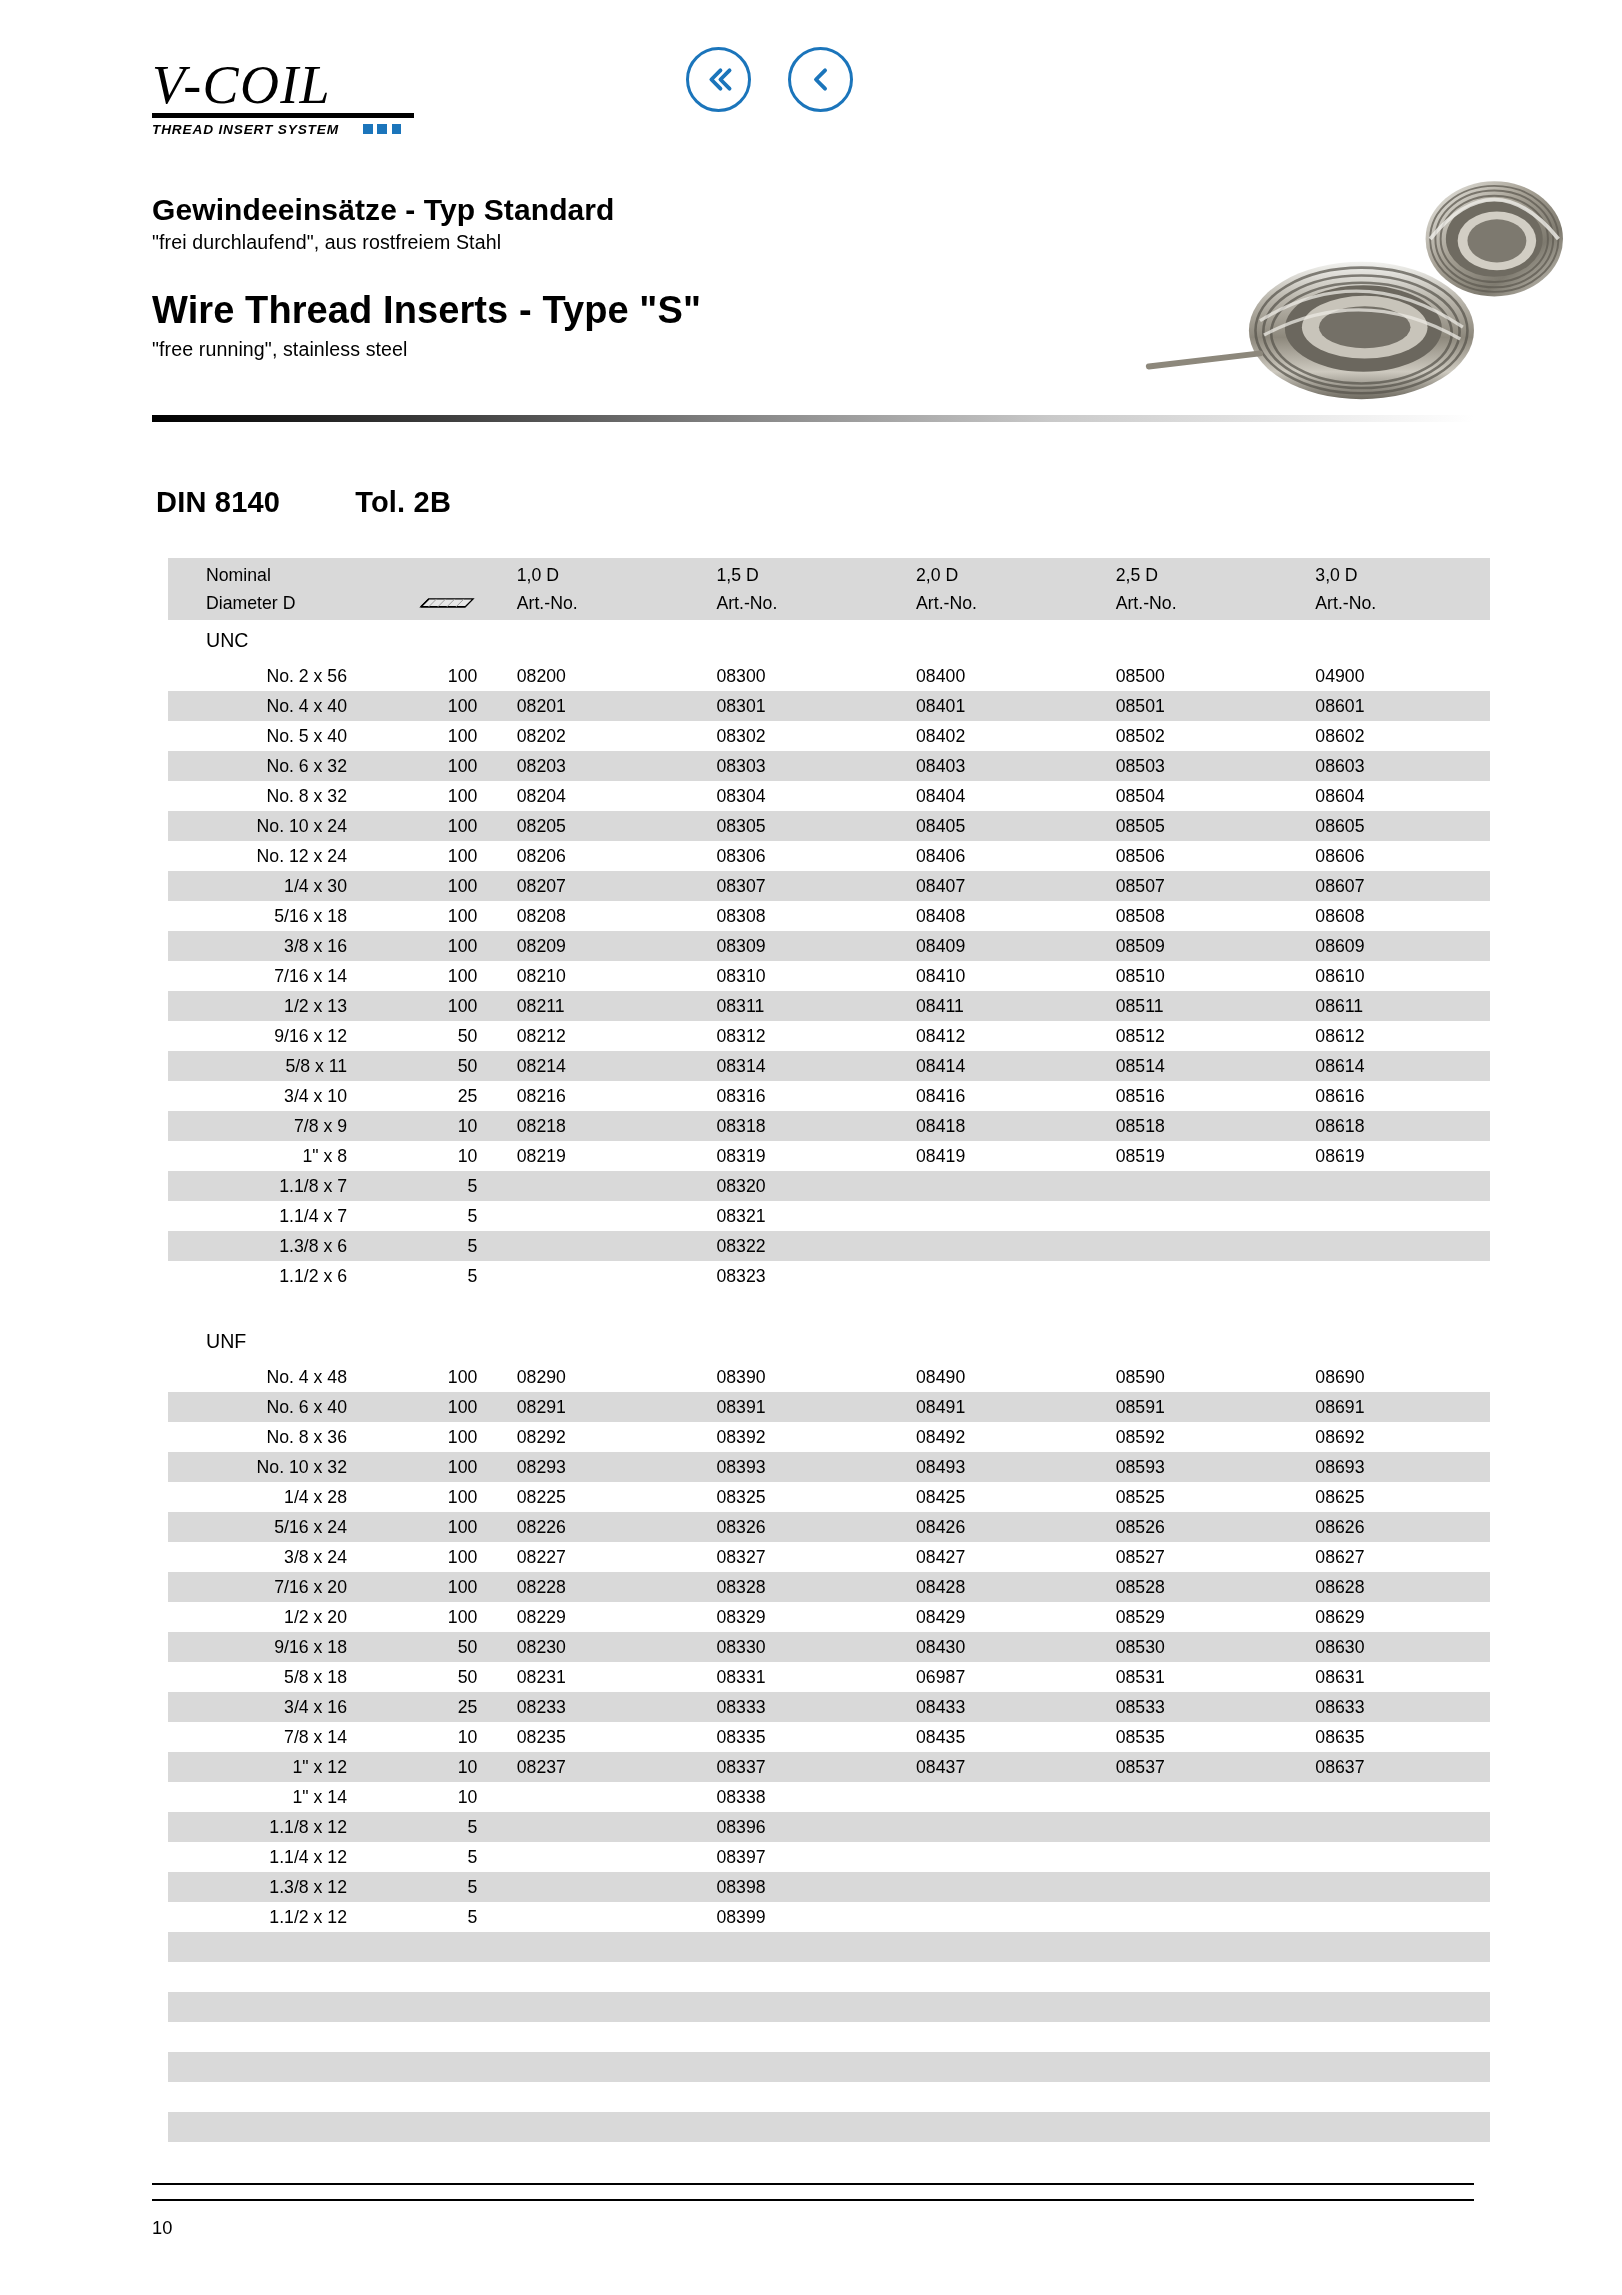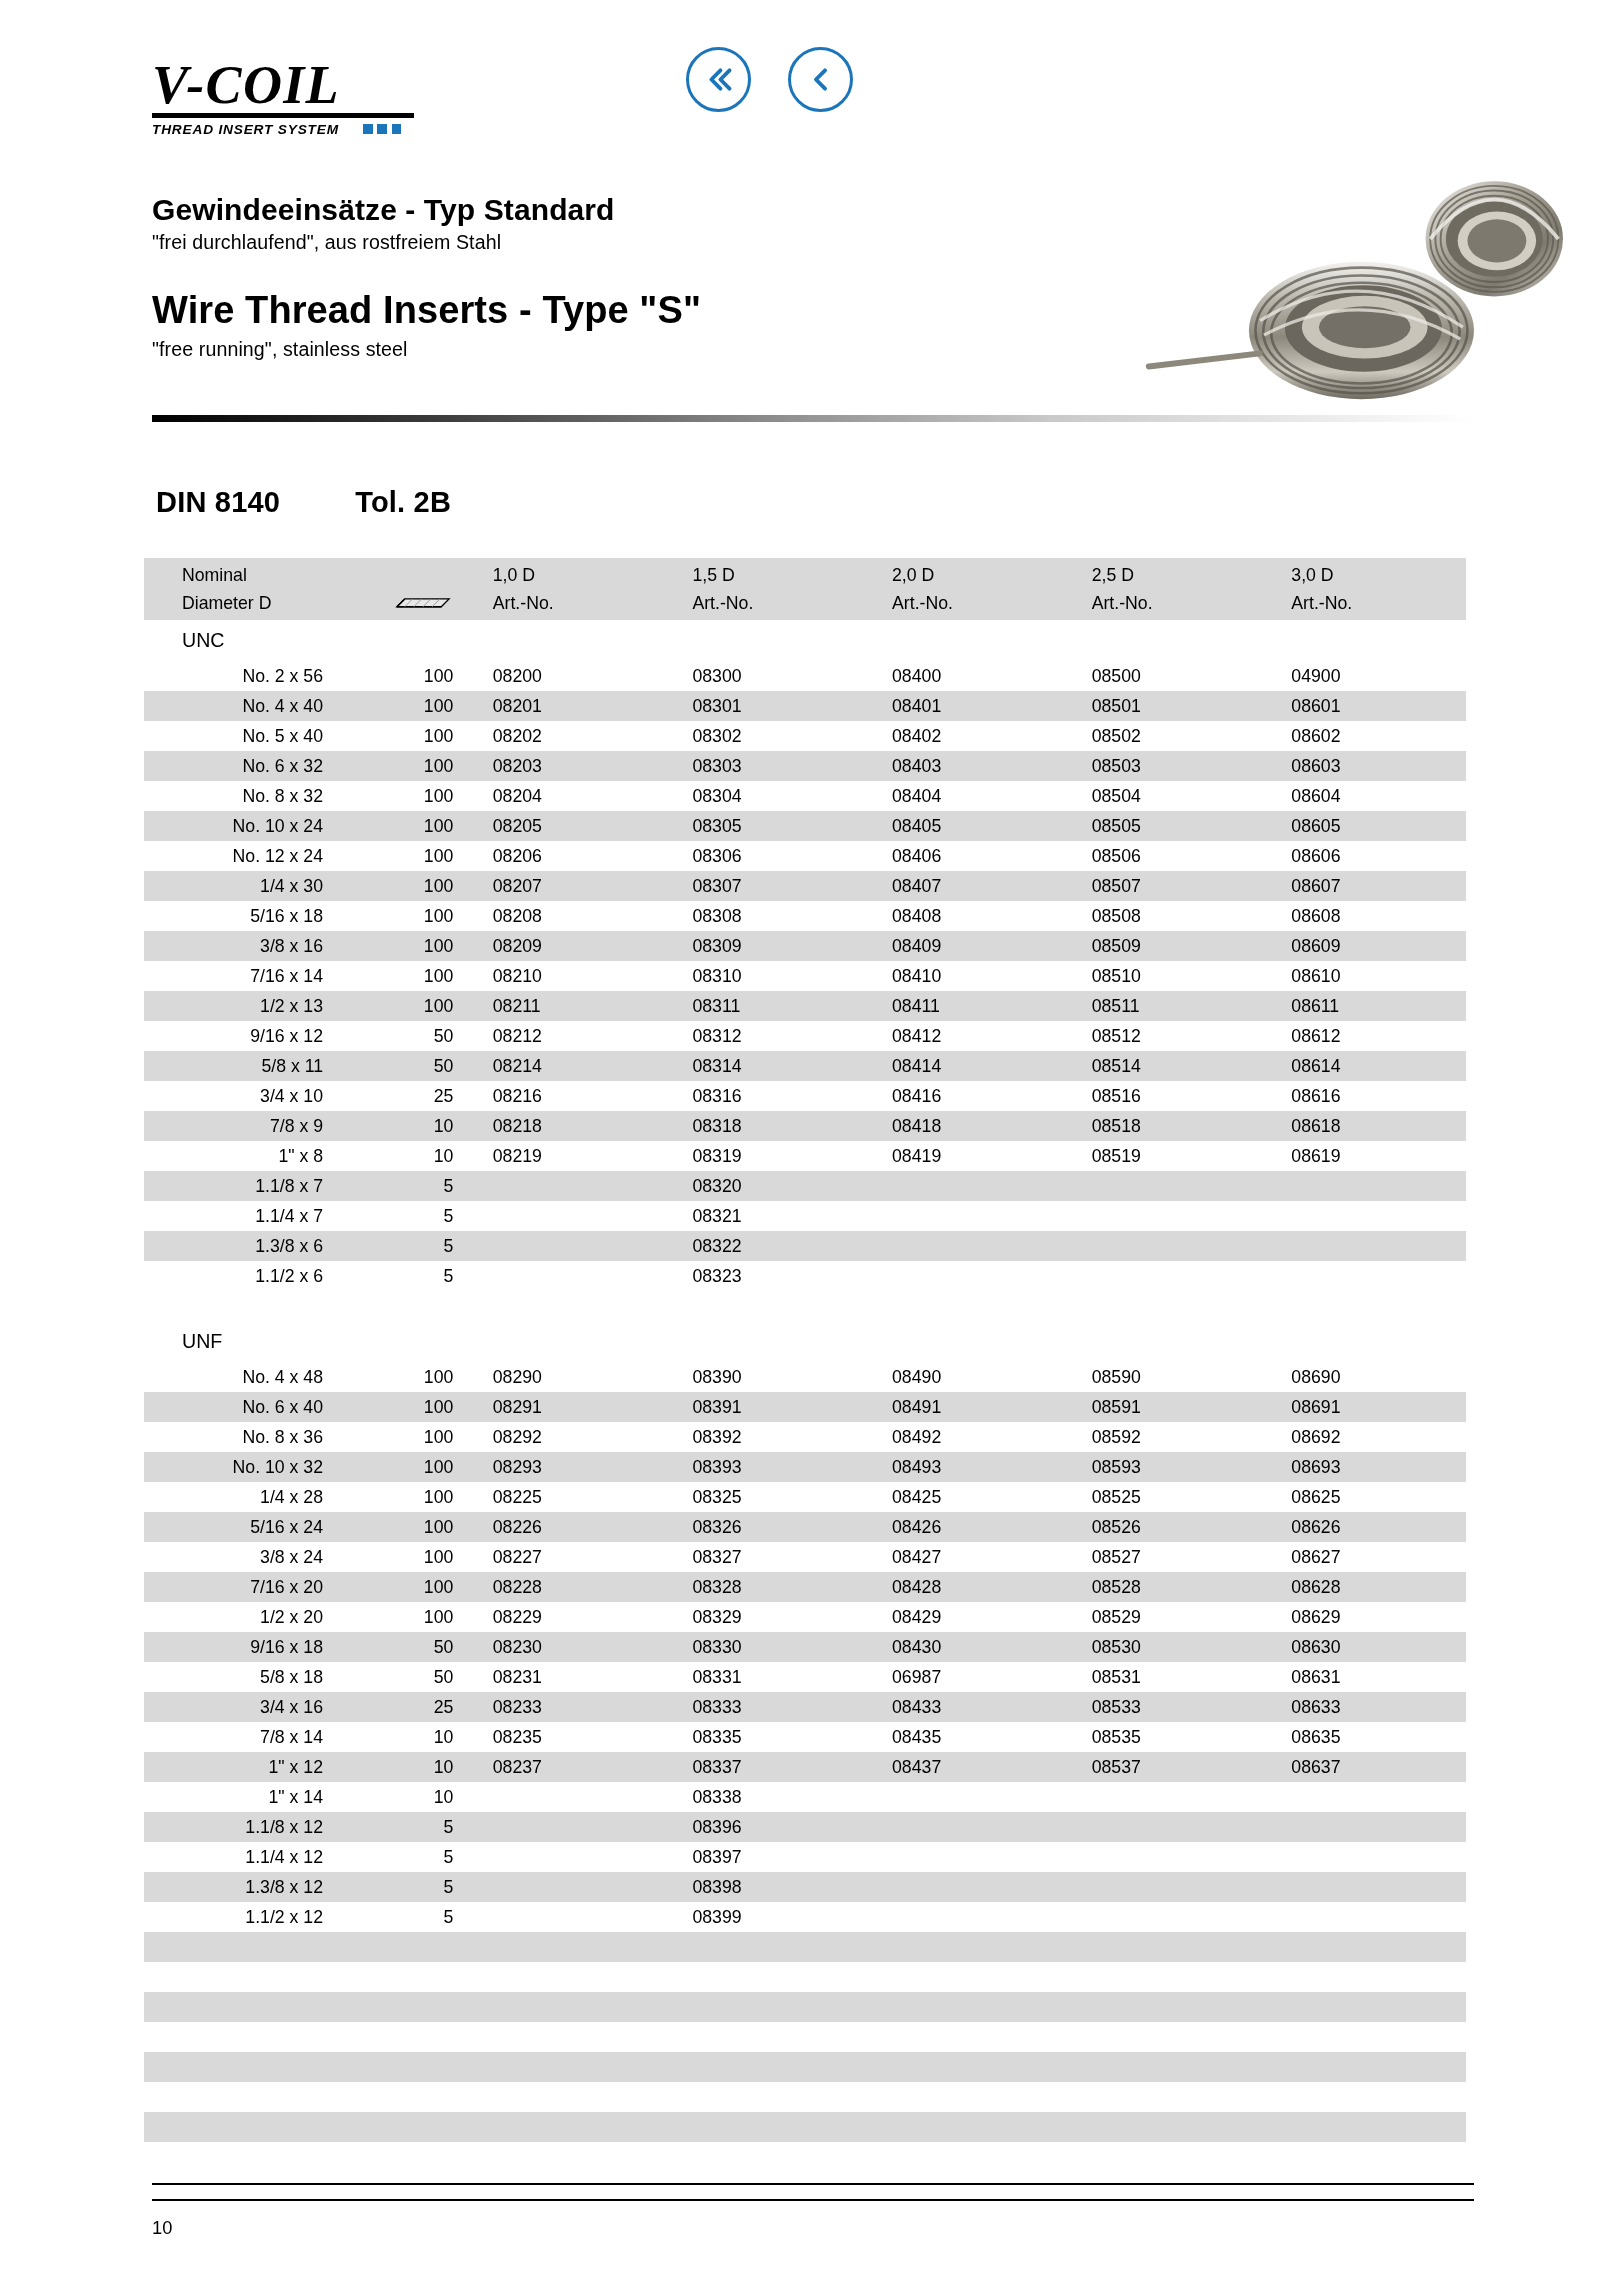--- a/index.html
+++ b/index.html
@@ -24,21 +24,21 @@
   
   .logo {
     position: absolute;
     left: 152px;
     top: 58px;
     width: 275px;
     height: 85px;
   }
   .logo-text {
     font-family: "Liberation Serif", serif;
-    font-weight: bold;
+    font-weight: normal;
     font-style: italic;
     font-size: 54px;
     letter-spacing: 1.3px;
     line-height: 1;
     color: #000;
     white-space: nowrap;
   }
   .logo-rule {
     width: 262px;
     height: 4.6px;
@@ -136,21 +136,21 @@
     top: 486px;
     font-size: 29px;
     font-weight: bold;
     letter-spacing: 0.2px;
   }
   .din-line .tol { margin-left: 75px; }
 
   
   .table-wrap {
     position: absolute;
-    left: 144px;
+    left: 168px;
     top: 558px;
     width: 1322px;
   }
   table.main {
     width: 1322px;
     border-collapse: collapse;
     font-size: 17.7px;
   }
   table.main td, table.main th {
     padding: 0;

